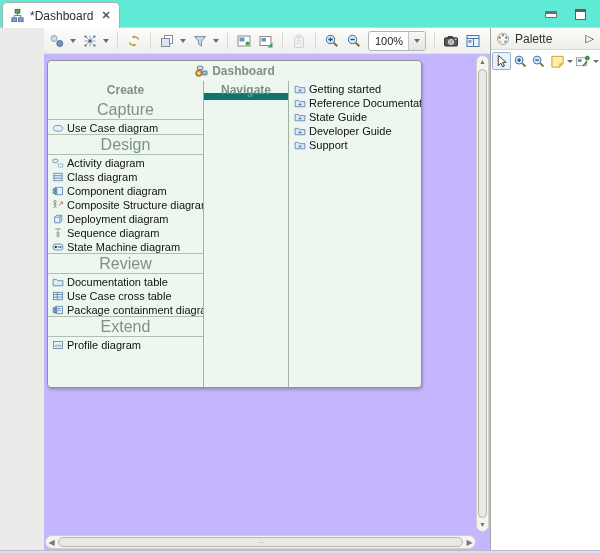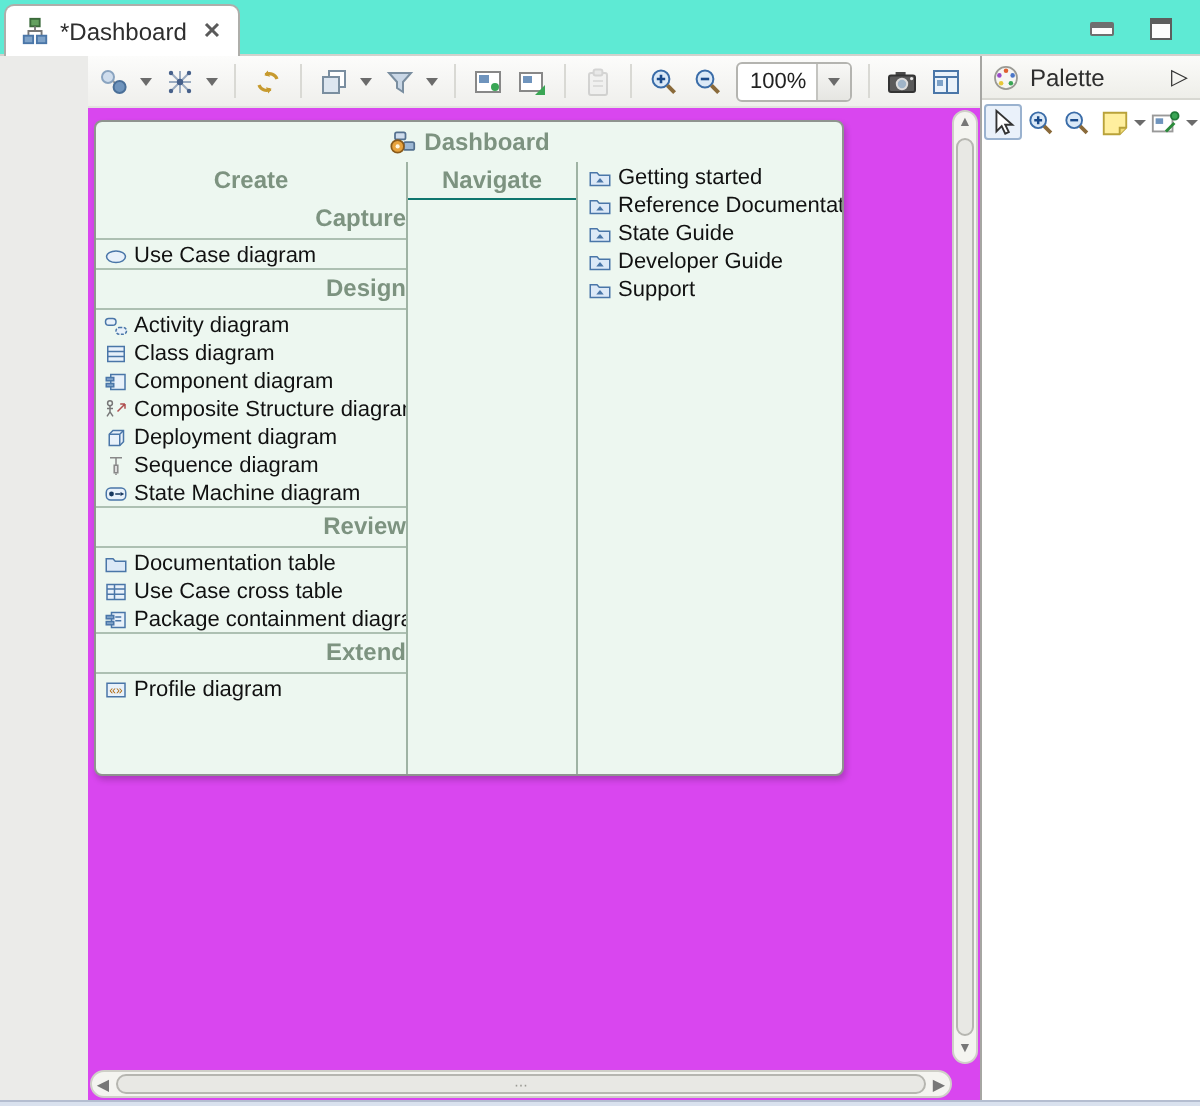--- a/index.html
+++ b/index.html
@@ -34,36 +34,36 @@
   .dda::after { content:""; border-left:3.5px solid transparent; border-right:3.5px solid transparent; border-top:4px solid #6b6b6b; }
   .tsep { width:1px; height:17px; background:#d9d9d4; margin:0 5px; display:inline-block; }
   .zoombox { display:inline-flex; align-items:center; height:20px; width:58px; background:#ffffff;
              border:1px solid #b4b4b0; border-radius:3px; margin:0 3px; overflow:hidden; }
   .zval { flex:1; font-size:11px; color:#222; padding-left:6px; }
   .zbtn { width:17px; height:100%; border-left:1px solid #c4c4c0; background:linear-gradient(#f8f8f6,#e6e6e2);
           display:inline-flex; align-items:center; justify-content:center; }
   .zbtn::after { content:""; border-left:3.5px solid transparent; border-right:3.5px solid transparent; border-top:4px solid #6b6b6b; }
 
   
-  .canvas { position:relative; flex:1; background:#d946ef; overflow:hidden; }
+  .canvas { position:relative; flex:1; background:#c4b5fd; overflow:hidden; }
 
   
   .dash { position:absolute; left:3px; top:6px; width:375px; height:328px; background:#edf7f0;
           border:1px solid #8f948f; border-radius:4px; box-shadow:1px 2px 3px rgba(0,0,0,.2); overflow:hidden; }
   .dtitle { height:20px; display:flex; align-items:center; justify-content:center; gap:4px;
             font-weight:bold; font-size:12px; color:#7d9380; }
   .dticon { width:14px; height:14px; display:inline-block; }
   .dcols { display:flex; height:307px; }
   .col { overflow:hidden; }
   .colcreate { width:155px; }
   .colnav { width:85px; border-left:1px solid #9fb3a4; }
   .colhelp { flex:1; border-left:1px solid #9fb3a4; }
   .colhdr { height:19px; line-height:18px; text-align:center; font-weight:bold; font-size:12px; color:#7d9380; }
-  .colnav .colhdr, .colhelp .colhdr { border-bottom:1px solid #0f766e; }
-  .sechdr { height:19px; line-height:19px; text-align:right; font-weight:bold; font-size:12px; color:#7d9380; }
+  .colnav .colhdr, .colhelp .colhdr { border-bottom:7px solid #0f766e; }
+  .sechdr { height:19px; line-height:19px; text-align:center; font-weight:normal; font-size:16px; color:#7d9380; }
   .sline { border-top:1px solid #adc0b2; height:0; }
   .ditem { height:14px; display:flex; align-items:flex-end; gap:3px; padding-left:4px; font-size:11px;
            color:#111; white-space:nowrap; cursor:default; }
   .di { width:12px; height:12px; display:inline-block; flex:0 0 12px; }
   .colhelp .ditem { padding-left:5px; }
 
   
   .vscroll { position:absolute; top:1px; right:1px; width:13px; bottom:21px; background:#f4f4f0;
              border:1px solid #cfcfc8; border-radius:7px; }
   .vthumb { position:absolute; left:1px; right:1px; top:13px; bottom:13px; background:linear-gradient(90deg,#ececе8,#e4e4e0); background-color:#e8e8e4; border:1px solid #b6b6b0; border-radius:6px; }

